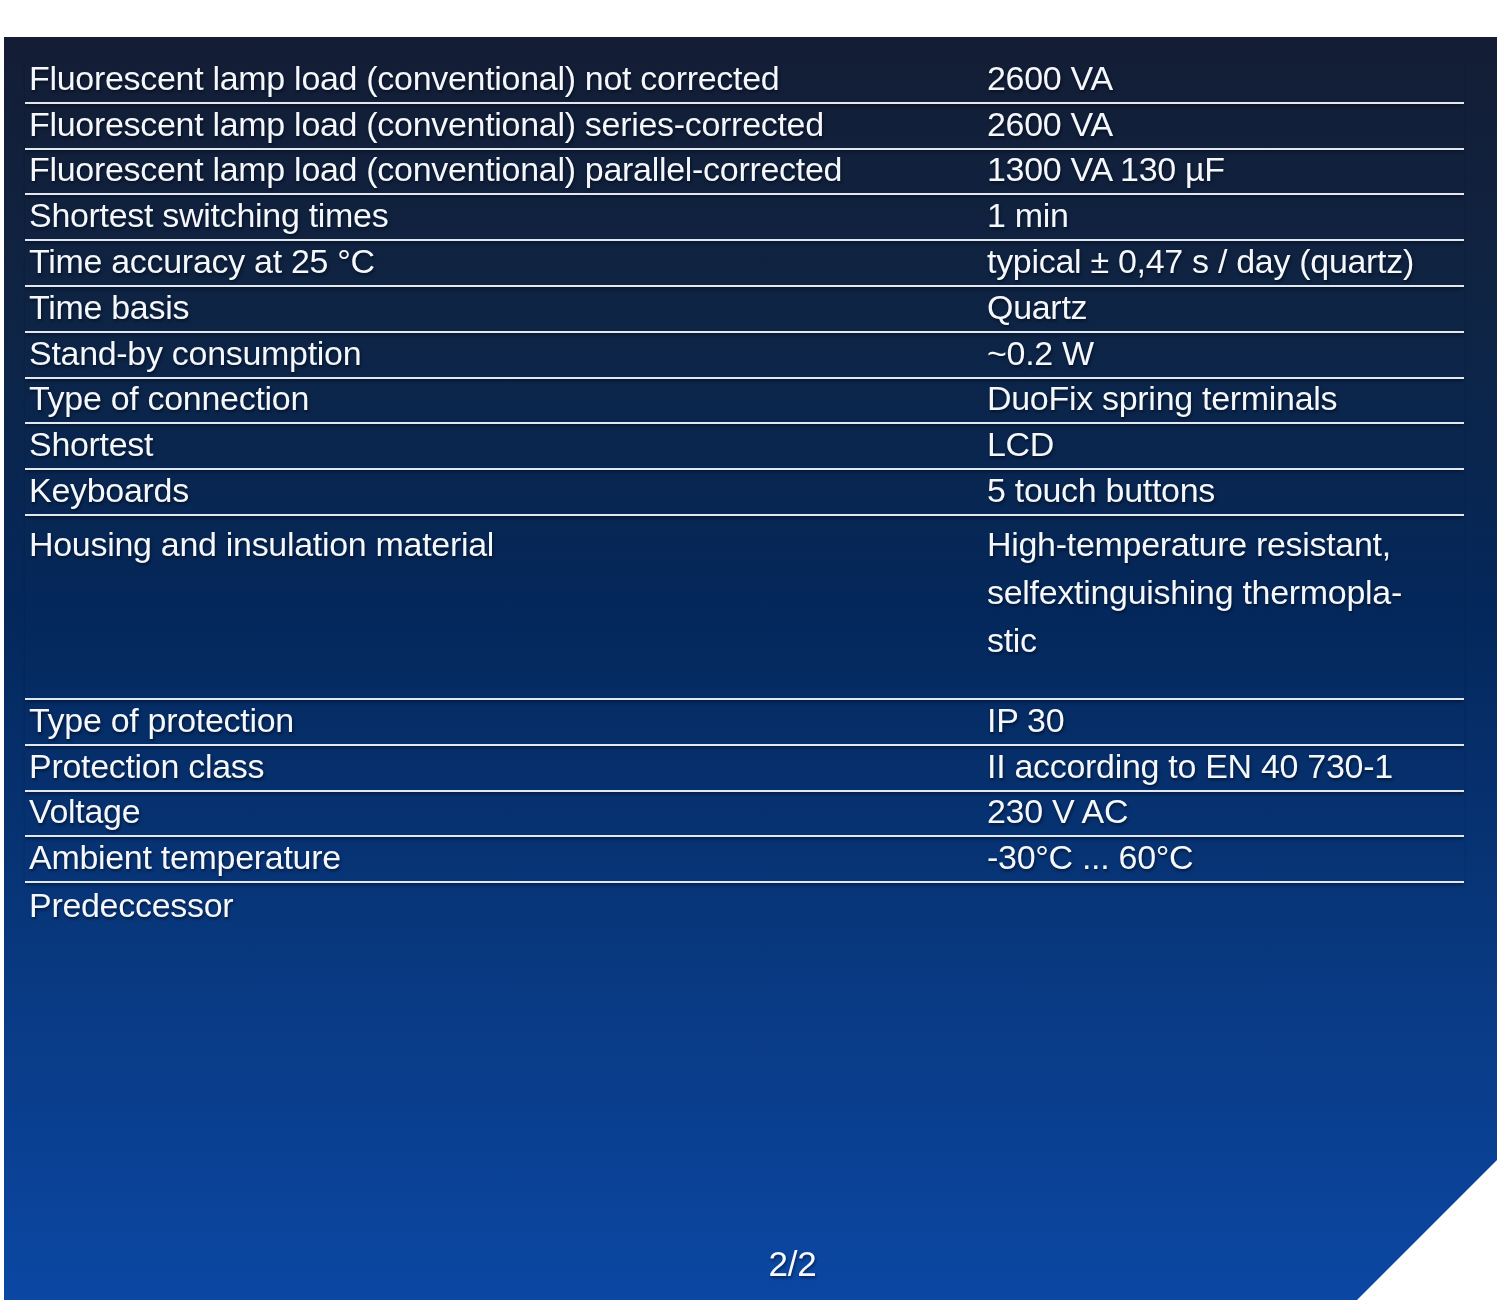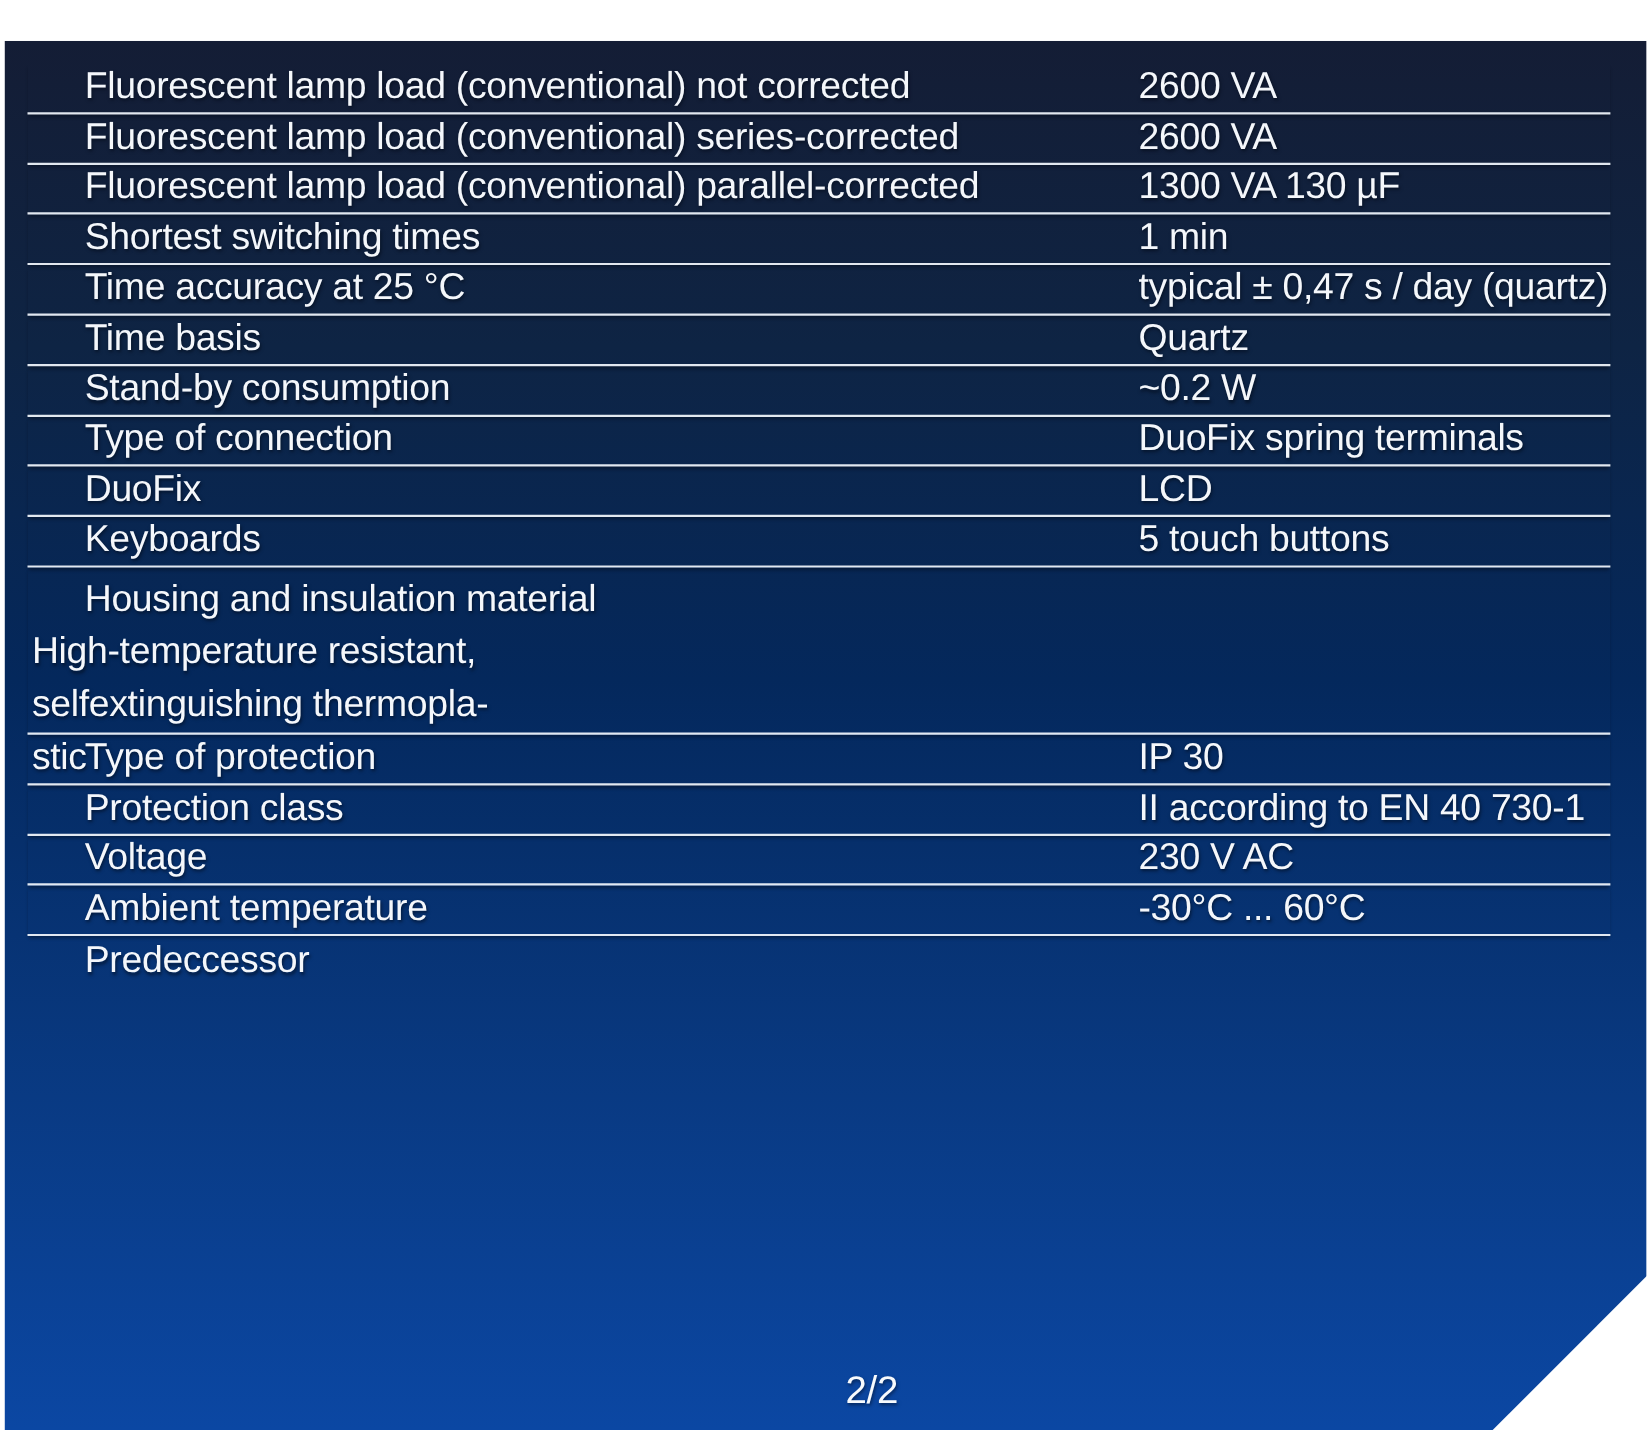--- a/index.html
+++ b/index.html
@@ -44,32 +44,30 @@
     color: #f4f7fb;
     font-size: 34px;
     letter-spacing: -0.3px;
     text-shadow: 1px 2px 3px rgba(2, 8, 20, 0.6);
     overflow: visible;
   }
   .row .label {
     width: 958px;
     flex: none;
     white-space: nowrap;
-    margin-left: 48px;
   }
   .row .value {
     flex: 1;
     white-space: pre-line;
   }
   .row.tall {
-    height: 152px;
+    height: 184px;
     align-items: flex-start;
     padding-top: 4px;
     line-height: 48px;
-    flex-direction: column;
   }
   .row.last {
     border-bottom: none;
     box-shadow: none;
     align-items: flex-end;
   }
   .page-indicator {
     position: absolute;
     left: 0;
     right: 0;
@@ -123,21 +121,21 @@
     <div class="label">Stand-by consumption</div>
     <div class="value">~0.2 W</div>
   </div>
 
   <div class="row">
     <div class="label">Type of connection</div>
     <div class="value">DuoFix spring terminals</div>
   </div>
 
   <div class="row">
-    <div class="label">DuoFix</div>
+    <div class="label">Shortest</div>
     <div class="value">LCD</div>
   </div>
 
   <div class="row">
     <div class="label">Keyboards</div>
     <div class="value">5 touch buttons</div>
   </div>
 
   <div class="row tall">
     <div class="label">Housing and insulation material</div>

